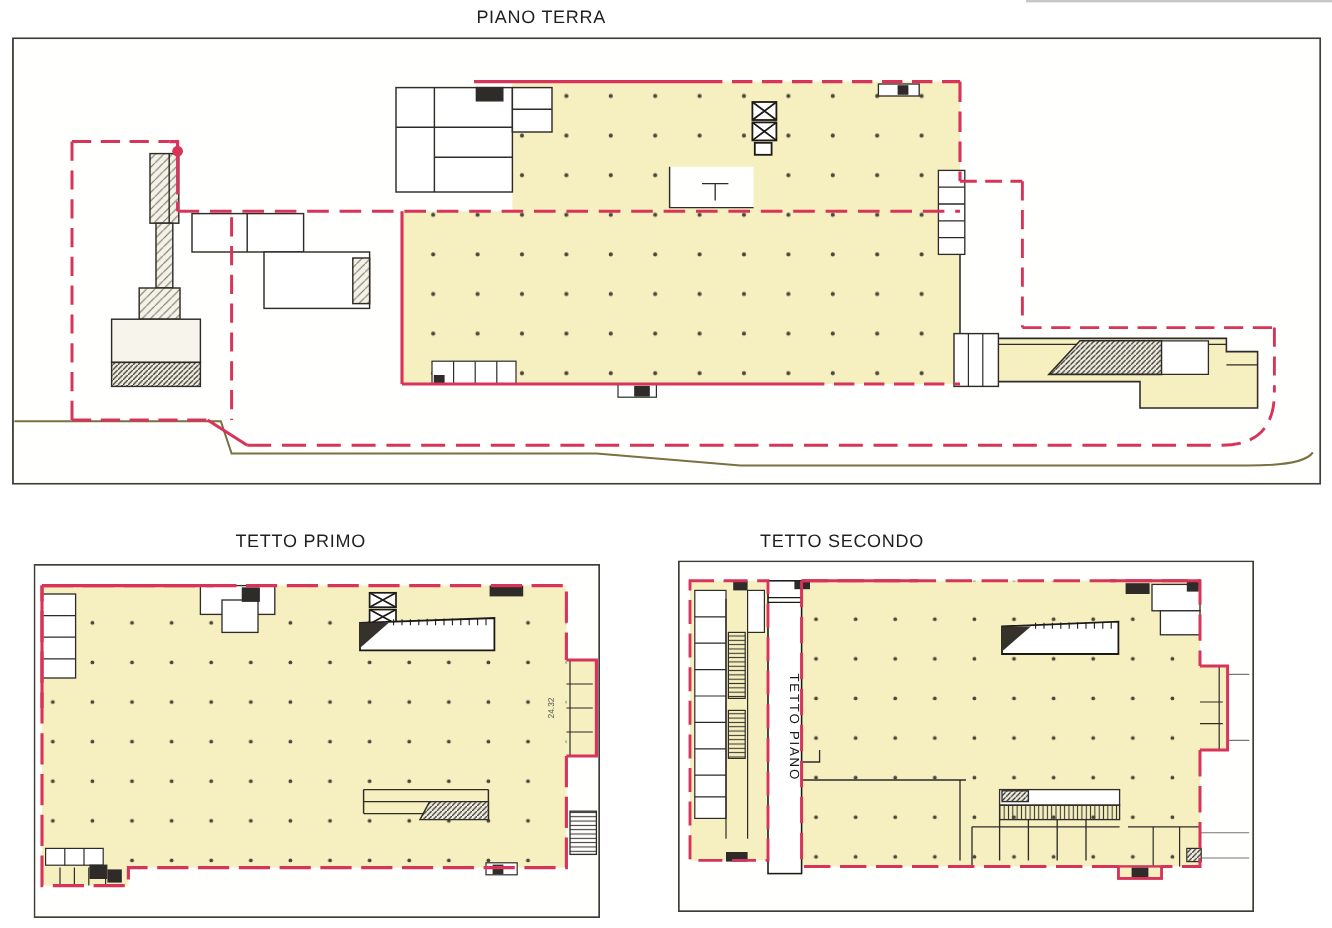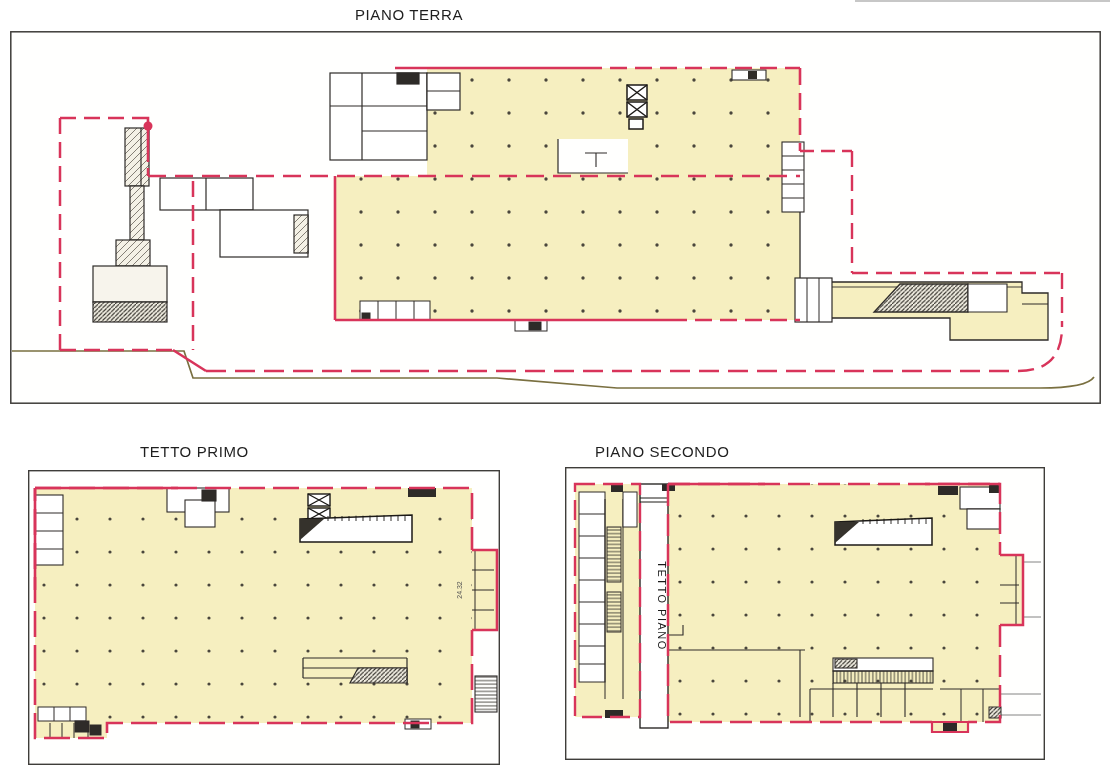--- a/index.html
+++ b/index.html
@@ -1,18 +1,18 @@
 <!DOCTYPE html>
 <html><head>
 <meta charset="utf-8">
 <style>
   html,body{margin:0;padding:0;background:#ffffff;}
   #canvas{position:relative;width:1110px;height:773px;background:#ffffff;overflow:hidden;
           font-family:"Liberation Sans", sans-serif;}
-  .plan-title{position:absolute;font-size:15px;color:#1f1f1f;letter-spacing:.6px;text-align:left;}
+  .plan-title{position:absolute;font-size:15px;color:#1f1f1f;letter-spacing:.6px;text-align:right;}
   .plan-frame{position:absolute;}
   svg{display:block;}
   .artifact{position:absolute;background:#999;opacity:.55;}
   text{font-family:"Liberation Sans", sans-serif;}
 </style>
 </head>
 <body>
 
 <div id="canvas">
 
@@ -38,21 +38,21 @@
       <pattern id="pat-vlines" width="3.6" height="6" patternUnits="userSpaceOnUse">
         <path d="M1.8,0 V6" stroke="#35322c" stroke-width="0.9"></path>
       </pattern>
     </defs>
   </svg>
 
   <div class="artifact" style="left:855px;top:0;width:255px;height:2px"></div>
 
   <div class="plan-title" style="left:355px;top:6px;width:150px">PIANO TERRA</div>
   <div class="plan-title" style="left:140px;top:443px;width:165px">TETTO PRIMO</div>
-  <div class="plan-title" style="left:595px;top:443px;width:175px">PIANO SECONDO</div>
+  <div class="plan-title" style="left:595px;top:443px;width:175px">TETTO SECONDO</div>
 
   <div class="plan-frame" style="left:10px;top:31px">
   <svg width="1091" height="373" viewBox="0 0 1091 373">
     <rect x="0.8" y="0.8" width="1089.4" height="371.4" fill="#fffffe" stroke="#3f3d3a" stroke-width="1.5"></rect>
 
     <path d="M2,320 H174 L183,347 H487 L607,357 H1030 Q1077,357 1084,346" fill="none" stroke="#7a7040" stroke-width="1.7"></path>
 
     <g>
       <path d="M417,37 H790 V289 H325 V145 H417 Z" fill="#f6efc0"></path>
       <path d="M790,251 H1012 V262 H1038 V309 H940 V287 H790 Z" fill="#f6efc0" stroke="#2e2b28" stroke-width="1.3"></path>

